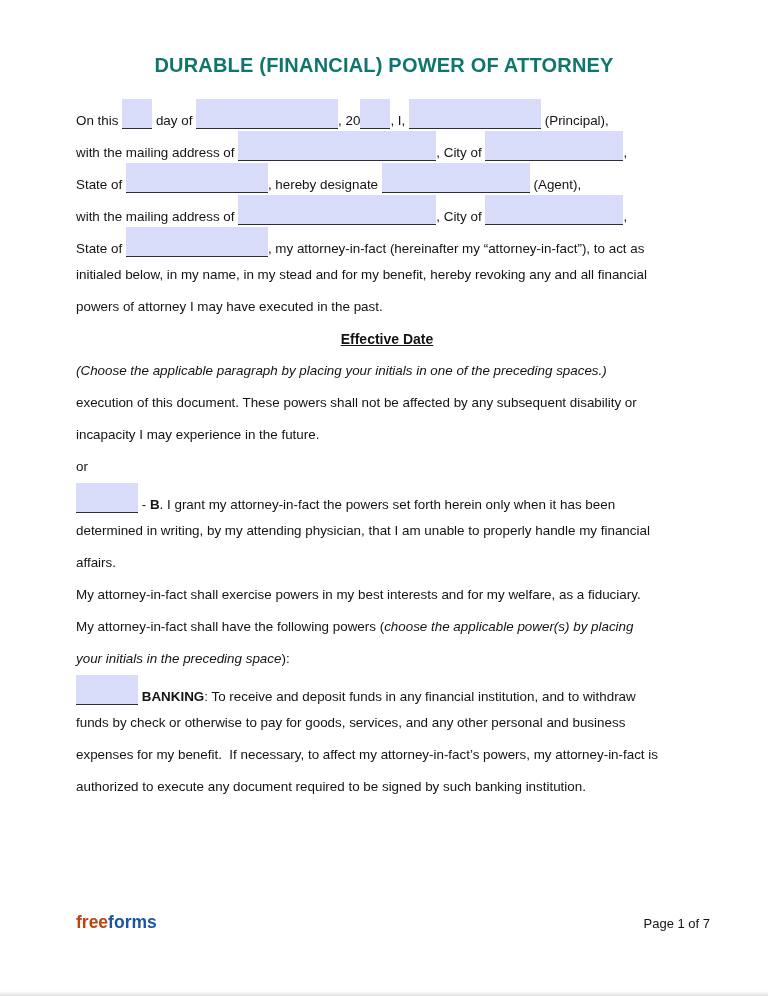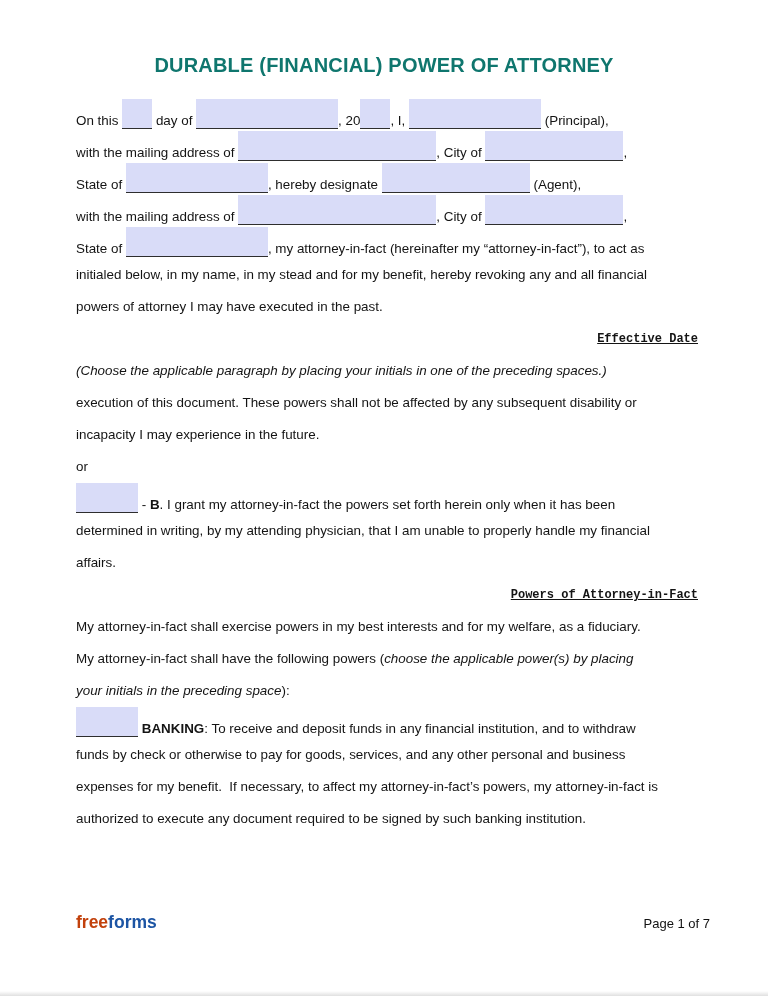--- a/index.html
+++ b/index.html
@@ -33,24 +33,23 @@
     left: 76px;
     width: 622px;
   }
   .line {
     height: 32px;
     line-height: 32.5px;
     font-size: 13.4px;
     white-space: pre;
   }
   .line.heading {
-    text-align: right;
+    text-align: center;
     font-weight: bold;
-    font-size: 12px;
-    font-family: Liberation Mono, monospace;
+    font-size: 14px;
   }
   .line.heading .heading-text {
     text-decoration: underline;
   }
   .seg-bold { font-weight: bold; }
   .seg-italic { font-style: italic; }
   .field {
     display: inline-block;
     height: 29px;
     background: var(--field-color, #d9dcf8);
@@ -102,21 +101,20 @@
       <div class="line"><span>initialed below, in my name, in my stead and for my benefit, hereby revoking any and all financial</span></div>
       <div class="line"><span>powers of attorney I may have executed in the past.</span></div>
       <div class="line heading"><span class="heading-text">Effective Date</span></div>
       <div class="line"><span class="seg-italic">(Choose the applicable paragraph by placing your initials in one of the preceding spaces.)</span></div>
       <div class="line"><span>execution of this document. These powers shall not be affected by any subsequent disability or</span></div>
       <div class="line"><span>incapacity I may experience in the future.</span></div>
       <div class="line"><span>or</span></div>
       <div class="line"><span class="field" style="width: 62px;"></span><span> - </span><span class="seg-bold">B</span><span>. I grant my attorney-in-fact the powers set forth herein only when it has been</span></div>
       <div class="line"><span>determined in writing, by my attending physician, that I am unable to properly handle my financial</span></div>
       <div class="line"><span>affairs.</span></div>
-      <div class="line heading"><span class="heading-text">Powers of Attorney-in-Fact</span></div>
       <div class="line"><span>My attorney-in-fact shall exercise powers in my best interests and for my welfare, as a fiduciary.</span></div>
       <div class="line"><span>My attorney-in-fact shall have the following powers (</span><span class="seg-italic">choose the applicable power(s) by placing</span></div>
       <div class="line"><span class="seg-italic">your initials in the preceding space</span><span>):</span></div>
       <div class="line"><span class="field" style="width: 62px;"></span><span> </span><span class="seg-bold">BANKING</span><span>: To receive and deposit funds in any financial institution, and to withdraw</span></div>
       <div class="line"><span>funds by check or otherwise to pay for goods, services, and any other personal and business</span></div>
       <div class="line"><span>expenses for my benefit.  If necessary, to affect my attorney-in-fact’s powers, my attorney-in-fact is</span></div>
       <div class="line"><span>authorized to execute any document required to be signed by such banking institution.</span></div>
     </div>
 
   <div class="footer">

